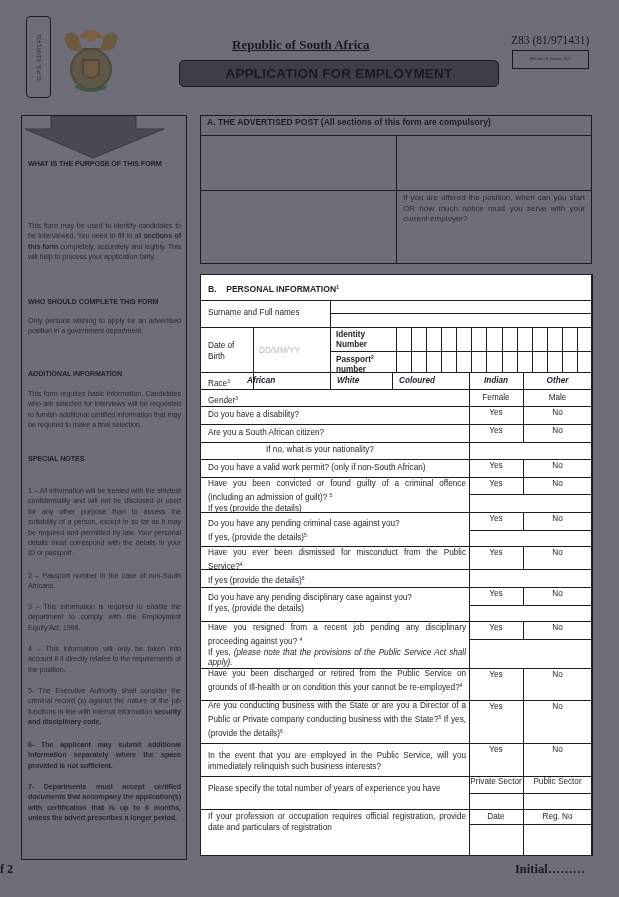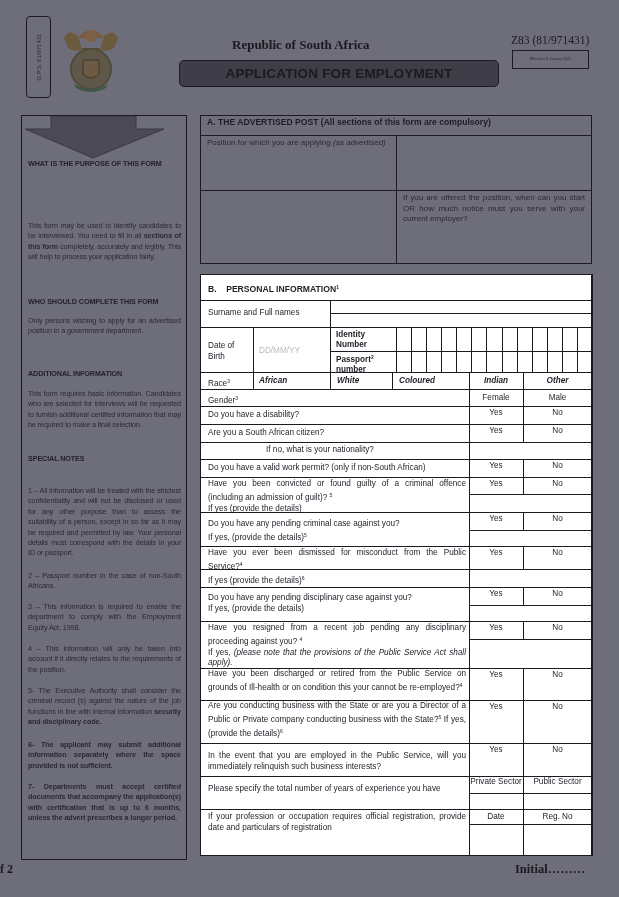--- a/index.html
+++ b/index.html
@@ -4,21 +4,21 @@
 <style>
   * { box-sizing: border-box; margin: 0; padding: 0; }
   html, body { width: 619px; height: 897px; overflow: hidden; }
   body { background: #6e6d7a; font-family: "Liberation Sans", sans-serif; color: #1c1b24; position: relative; }
   .abs { position: absolute; }
 
   
   .gps-box { left: 26px; top: 16px; width: 25px; height: 82px; border: 1px solid #1c1b24; border-radius: 4px; }
   .gps-box span { position: absolute; left: 50%; top: 50%; transform: translate(-50%,-50%) rotate(-90deg); font-size: 6px; white-space: nowrap; color: #2a2a33; }
   .crest { left: 54px; top: 24px; width: 74px; height: 70px; }
-  .republic { left: 232px; top: 37px; font-family: "Liberation Serif", serif; font-weight: bold; font-size: 13px; color: #1a1920; }
+  .republic { left: 232px; top: 37px; font-family: "Liberation Serif", serif; font-weight: bold; font-size: 13px; color: #1a1920; text-decoration: underline; }
   .title-bar { left: 179px; top: 60px; width: 320px; height: 27px; background: #3e3d48; border: 1px solid #1c1b24; border-radius: 5px; text-align: center; line-height: 25px; font-weight: bold; font-size: 13.5px; color: #1b1a22; letter-spacing: 0.2px; }
   .z83 { left: 511px; top: 34px; font-family: "Liberation Serif", serif; font-size: 11.5px; color: #1a1920; }
   .effective { left: 512px; top: 50px; width: 77px; height: 19px; border: 1px solid #1c1b24; font-size: 3.6px; text-align: center; line-height: 17px; color: #2a2a33; }
 
   
   .notes { left: 21px; top: 115px; width: 166px; height: 745px; border: 1px solid #1c1b24; border-bottom: 1.5px solid #1c1b24; padding: 0 6px; }
   .notes .arrow { position: absolute; left: 0; top: 0; width: 164px; height: 44px; }
   .notes h4 { position: absolute; left: 6px; font-size: 7.2px; font-weight: bold; color: #23222b; letter-spacing: -0.1px; }
   .notes p { position: absolute; left: 6px; width: 153px; font-size: 7.2px; line-height: 10.4px; text-align: justify; color: #2a2933; letter-spacing: -0.1px; }
   .notes p b { font-weight: bold; }
@@ -83,21 +83,20 @@
   <p style="top:528px">4 – This information will only be taken into account if it directly relates to the requirements of the position.</p>
   <p style="top:570px"><span>5- The Executive Authority shall consider the criminal record (s) against the nature of the job functions in line with internal information </span><b>security and disciplinary code.</b></p>
   <p class="bold" style="top:624px; font-weight:bold">6- The applicant may submit additional information separately where the space provided is not sufficient.</p>
   <p class="bold" style="top:666px; font-weight:bold">7- Departments must accept certified documents that accompany the application(s) with certification that is up to 6 months, unless the advert prescribes a longer period.</p>
 </div>
 
 <div class="abs secA">
   <div class="hdr">A. THE ADVERTISED POST (All sections of this form are compulsory)</div>
   <div class="vline" style="left:195px; top:20px; height:127px;"></div>
   <div class="hline" style="left:0; top:74px; width:390px;"></div>
-  <div class="cell" style="left:0; top:20px; width:195px; height:54px; text-align:justify;"><span>Position for which you are applying </span><i>(as advertised)</i></div>
   <div class="cell" style="left:196px; top:75px; width:194px; height:72px; text-align:justify;">If you are offered the position, when can you start OR how much notice must you serve with your current employer?</div>
 </div>
 
 <div class="abs secB">
   <div class="t bold" style="left:7px; top:7px; font-size:8.6px; white-space:pre;"><span>B.    PERSONAL INFORMATION</span><sup>1</sup></div>
   <div class="hl" style="left:0; top:25px; width:391px;"></div>
 
   <div class="t" style="left:7px; top:33px;">Surname and Full names</div>
   <div class="vl" style="left:129px; top:25px; height:27px;"></div>
   <div class="hl" style="left:129px; top:38px; width:262px;"></div>
@@ -151,21 +150,21 @@
       <div class="abs" style="left: 316.615px; top: 77px; width: 14.0769px; height: 20px;"></div>
       <div class="abs" style="left: 331.692px; top: 77px; width: 14.0769px; height: 20px;"></div>
       <div class="abs" style="left: 346.769px; top: 77px; width: 14.0769px; height: 20px;"></div>
       <div class="abs" style="left: 361.846px; top: 77px; width: 14.0769px; height: 20px;"></div>
       <div class="abs" style="left: 376.923px; top: 77px; width: 14.0769px; height: 20px;"></div>
     </div>
   <div class="hl" style="left:0; top:97px; width:391px;"></div>
 
   <div class="t" style="left:7px; top:101px;"><span>Race</span><sup>3</sup></div>
   <div class="vl" style="left:52px; top:97px; height:17px;"></div>
-  <div class="t bold ital" style="left:58px; top:101px;">African</div>
+  <div class="t bold ital" style="left:46px; top:101px;">African</div>
   <div class="vl" style="left:129px; top:97px; height:17px;"></div>
   <div class="t bold ital" style="left:136px; top:101px;">White</div>
   <div class="vl" style="left:191px; top:97px; height:17px;"></div>
   <div class="t bold ital" style="left:198px; top:101px;">Coloured</div>
   <div class="vl" style="left:268px; top:97px; height:17px;"></div>
   <div class="yn bold ital" style="left:268px; top:101px; width:54px;">Indian</div>
   <div class="vl" style="left:322px; top:97px; height:17px;"></div>
   <div class="yn bold ital" style="left:322px; top:101px; width:69px;">Other</div>
   <div class="hl" style="left:0; top:114px; width:391px;"></div>
 

